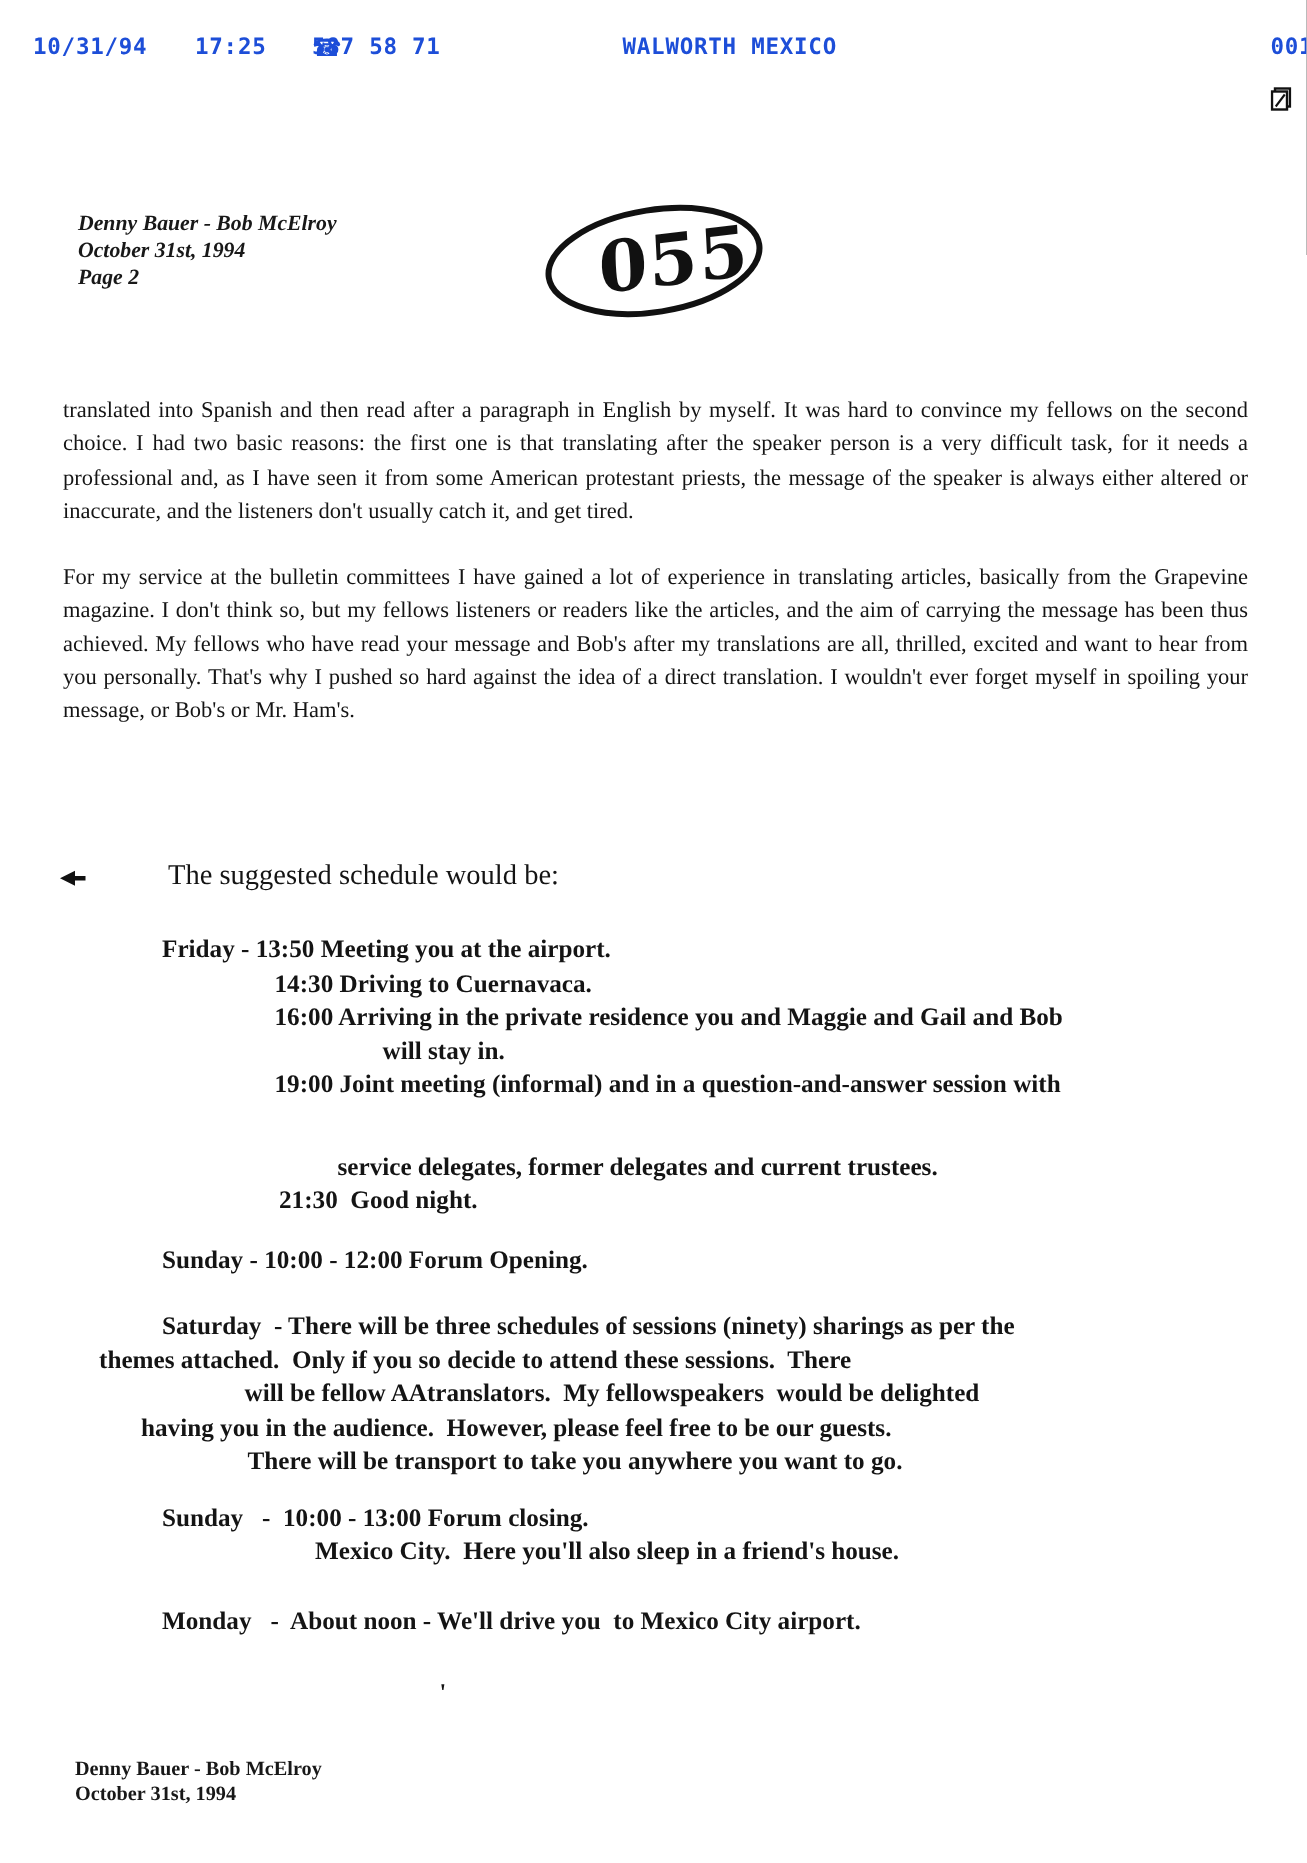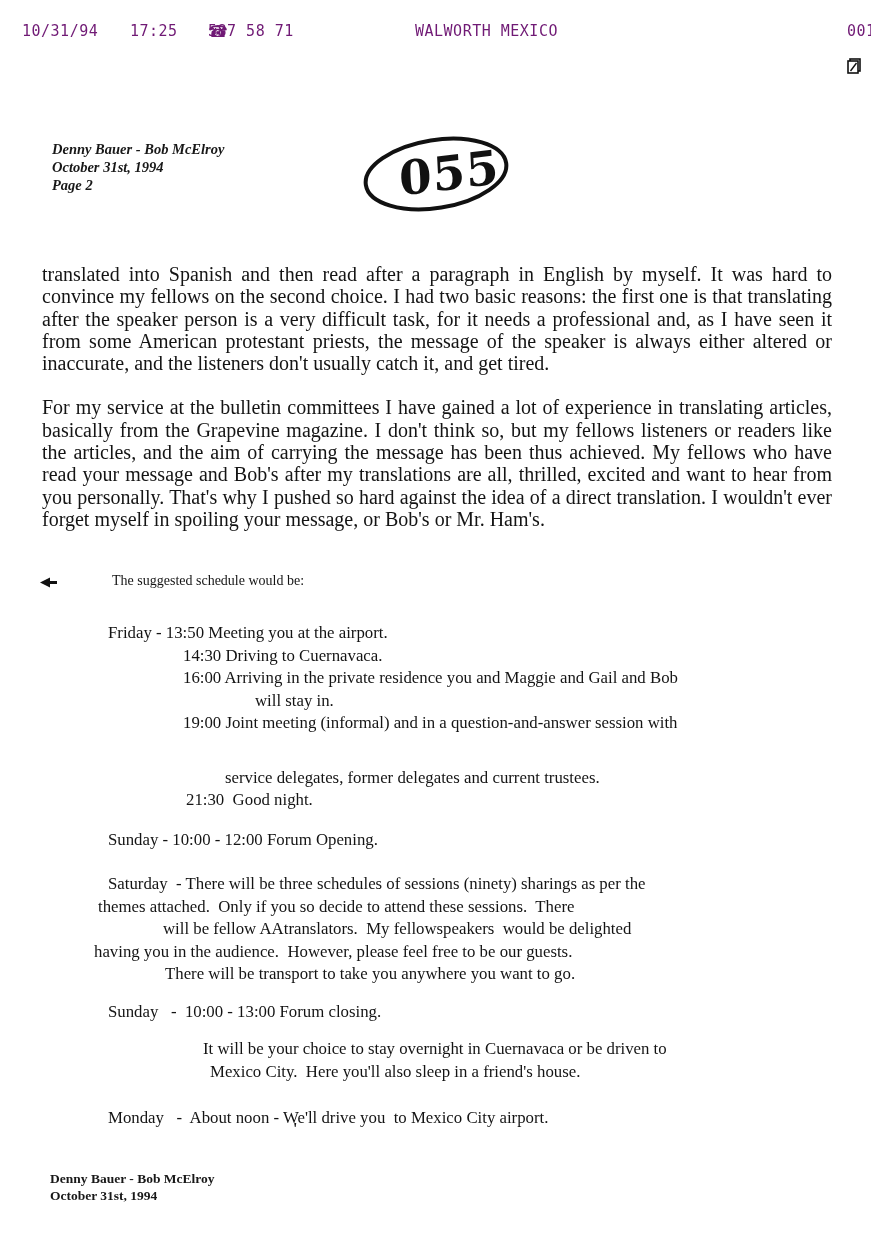--- a/index.html
+++ b/index.html
@@ -14,23 +14,23 @@
     font-family: "Liberation Serif", serif;
   }
 
   
   .fax-header {
     position: absolute;
     top: 22px; left: 22px; right: 22px;
     height: 22px;
     font-family: "DejaVu Sans Mono", monospace;
     font-size: 15px;
-    font-weight: 400;
+    font-weight: 700;
     letter-spacing: 0.5px;
-    color: #701a75;
+    color: #1d4ed8;
   }
   .fax-header span { position: absolute; top: 0; white-space: pre; }
   .fh-date    { left: 0; }
   .fh-time    { left: 108px; }
   .fh-phone   { left: 186px; }
   .fh-phone .glyph { font-family: "DejaVu Sans", sans-serif; font-size: 16px; }
   .fh-station { left: 393px; }
   .fh-pages   { right: 2px; display: inline-flex; align-items: center; gap: 2px; }
   .page-count-icon svg { display: block; }
 
@@ -50,51 +50,52 @@
     position: absolute;
     top: 128px; left: 358px;
     width: 156px; height: 92px;
   }
 
   
   .body-text {
     position: absolute;
     top: 263px; left: 42px;
     width: 790px;
-    font-size: 20px;
+    font-size: 15px;
     line-height: 22.3px;
     text-align: justify;
   }
   .body-text p { margin: 0 0 22px 0; }
 
   
   .sched-intro {
     position: absolute;
     top: 573px; left: 40px;
-    font-size: 14px;
+    font-size: 19px;
     display: flex;
     align-items: center;
   }
   .arrow-bullet { width: 72px; display: inline-block; }
   .arrow-bullet svg { display: block; margin-top: 2px; }
 
   
   .schedule {
     position: absolute;
     top: 622px; left: 0;
     width: 871px;
     font-size: 16.8px;
+    font-weight: bold;
   }
   .sched-line { white-space: pre; line-height: 22.5px; height: 22.5px; }
   .ml-a { margin-left: 108px; }   
   .ml-b { margin-left: 183px; }   
   .ml-c { margin-left: 255px; }   
   .ml-d { margin-left: 225px; margin-top: 32px; }   
   .ml-e { margin-left: 186px; }   
-  .ml-f { margin-left: 98px; }
+  .ml-f { margin-left: 66px; }
   .ml-g { margin-left: 163px; }
   .ml-h { margin-left: 94px; }
   .ml-i { margin-left: 165px; }
   .ml-j { margin-left: 203px; }   
   .ml-k { margin-left: 210px; }   
   .gap-s { margin-top: 17px; }
   .gap-m { margin-top: 15px; }
   .gap-l { margin-top: 22px; }
   .gap-n { margin-top: 24px; }
 
@@ -175,21 +176,20 @@
     <div class="sched-line ml-b">19:00 Joint meeting (informal) and in a question-and-answer session with</div>
     <div class="sched-line ml-d">service delegates, former delegates and current trustees.</div>
     <div class="sched-line ml-e">21:30  Good night.</div>
     <div class="sched-line ml-a gap-s">Sunday - 10:00 - 12:00 Forum Opening.</div>
     <div class="sched-line ml-a gap-l">Saturday  - There will be three schedules of sessions (ninety) sharings as per the</div>
     <div class="sched-line ml-f">themes attached.  Only if you so decide to attend these sessions.  There</div>
     <div class="sched-line ml-g">will be fellow AAtranslators.  My fellowspeakers  would be delighted</div>
     <div class="sched-line ml-h">having you in the audience.  However, please feel free to be our guests.</div>
     <div class="sched-line ml-i">There will be transport to take you anywhere you want to go.</div>
     <div class="sched-line ml-a gap-m">Sunday   -  10:00 - 13:00 Forum closing.</div>
-    <div class="sched-line ml-j gap-m">It will be your choice to stay overnight in Cuernavaca or be driven to</div>
     <div class="sched-line ml-k">Mexico City.  Here you'll also sleep in a friend's house.</div>
     <div class="sched-line ml-a gap-n">Monday   -  About noon - We'll drive you  to Mexico City airport.</div>
   </div>
 
   <div class="stray-mark">'</div>
 
   <div class="page-footer">
     <div>Denny Bauer - Bob McElroy</div>
     <div>October 31st, 1994</div>
   </div>

